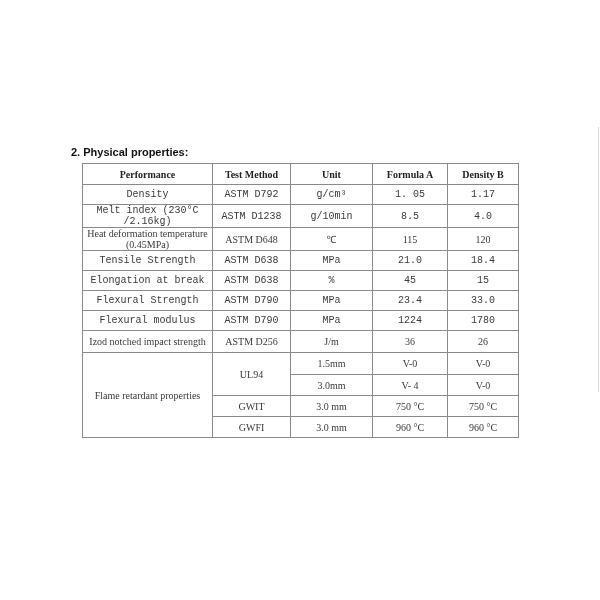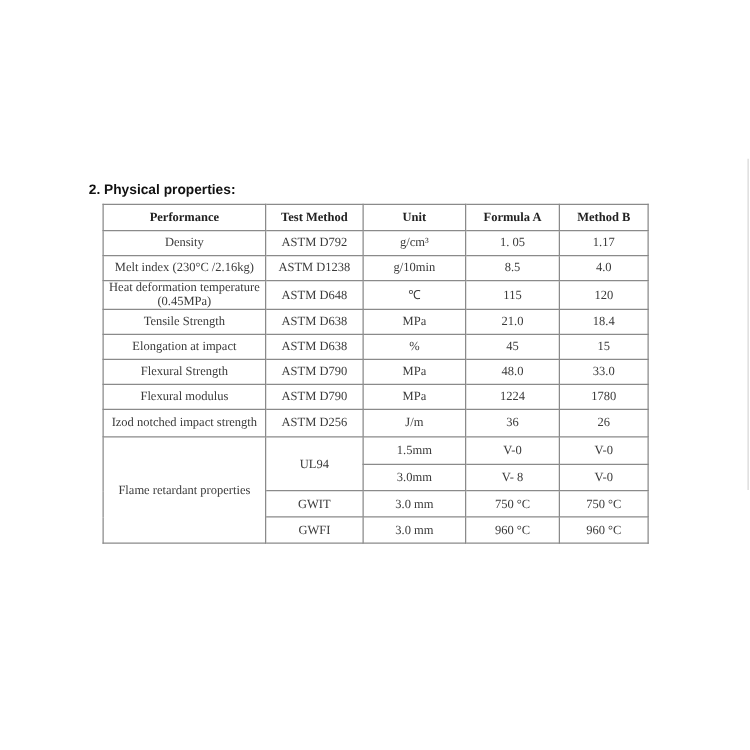--- a/index.html
+++ b/index.html
@@ -17,21 +17,21 @@
     table.props {
       position: absolute; left: 82px; top: 163px;
       border-collapse: collapse; table-layout: fixed;
       font-size: 10px; color: #3a3a3a;
     }
     table.props td, table.props th {
       border: 1px solid #8a8a8a; text-align: center; vertical-align: middle;
       padding: 0 2px; line-height: 11px;
     }
     table.props th { font-weight: bold; color: #222; height: 20px; margin-left: 13px; }
-    .r-single { height: 20px; }
+    .r-single { height: 20px; font-family: Liberation Mono, monospace; }
     .r-double { height: 22px; margin-top: 24px; }
     .r-sub { height: 21px; }
     .thick-top td { border-top: 1.5px solid #555; margin-left: 32px; }
   </style>
 </head>
 <body>
 
 <div class="edge-line"></div>
 
 <div class="section-title">2. Physical properties:</div>
@@ -43,21 +43,21 @@
       <col style="width:82px">
       <col style="width:75px">
       <col style="width:71px">
   </colgroup>
   <thead>
     <tr>
       <th>Performance</th>
       <th>Test Method</th>
       <th>Unit</th>
       <th>Formula A</th>
-      <th>Method B</th>
+      <th>Density B</th>
     </tr>
   </thead>
   <tbody>
     <tr class="r-single">
       <td>Density</td>
       <td>ASTM D792</td>
       <td>g/cm³</td>
       <td>1. 05</td>
       <td>1.17</td>
     </tr>
@@ -76,31 +76,31 @@
       <td>120</td>
     </tr>
     <tr class="r-single">
       <td>Tensile Strength</td>
       <td>ASTM D638</td>
       <td>MPa</td>
       <td>21.0</td>
       <td>18.4</td>
     </tr>
     <tr class="r-single">
-      <td>Elongation at impact</td>
+      <td>Elongation at break</td>
       <td>ASTM D638</td>
       <td>%</td>
       <td>45</td>
       <td>15</td>
     </tr>
     <tr class="r-single">
       <td>Flexural Strength</td>
       <td>ASTM D790</td>
       <td>MPa</td>
-      <td>48.0</td>
+      <td>23.4</td>
       <td>33.0</td>
     </tr>
     <tr class="r-single">
       <td>Flexural modulus</td>
       <td>ASTM D790</td>
       <td>MPa</td>
       <td>1224</td>
       <td>1780</td>
     </tr>
     <tr class="r-double">
@@ -112,21 +112,21 @@
     </tr>
     <tr class="r-sub" style="height:22px">
       <td rowspan="4">Flame retardant properties</td>
       <td rowspan="2">UL94</td>
       <td>1.5mm</td>
       <td>V-0</td>
       <td>V-0</td>
     </tr>
     <tr class="r-sub">
       <td>3.0mm</td>
-      <td>V- 8</td>
+      <td>V- 4</td>
       <td>V-0</td>
     </tr>
     <tr class="r-sub thick-top">
       <td>GWIT</td>
       <td>3.0 mm</td>
       <td>750 °C</td>
       <td>750 °C</td>
     </tr>
     <tr class="r-sub">
       <td>GWFI</td>

